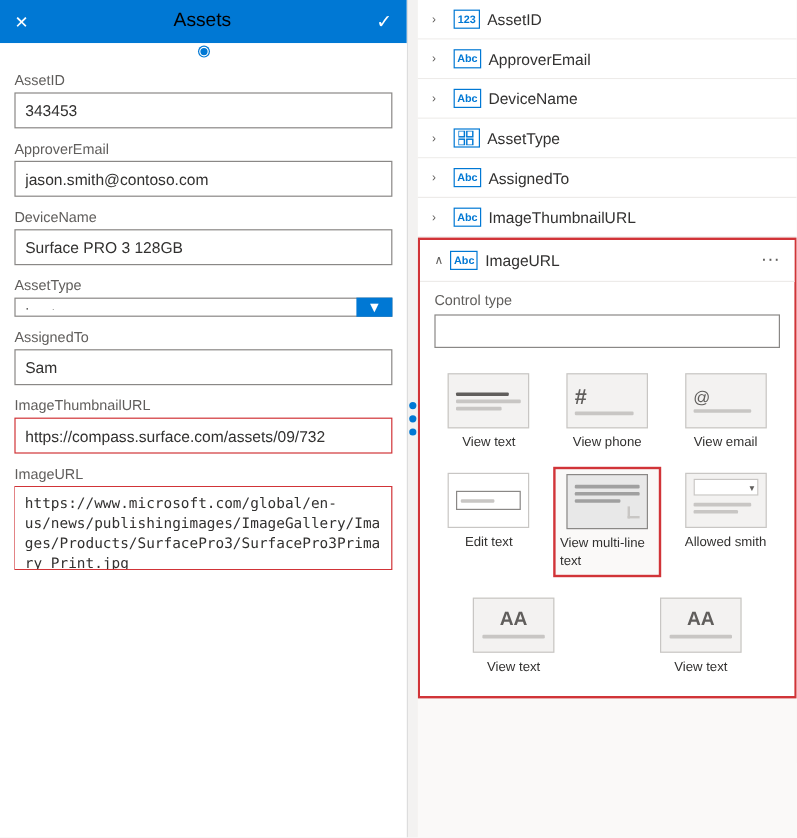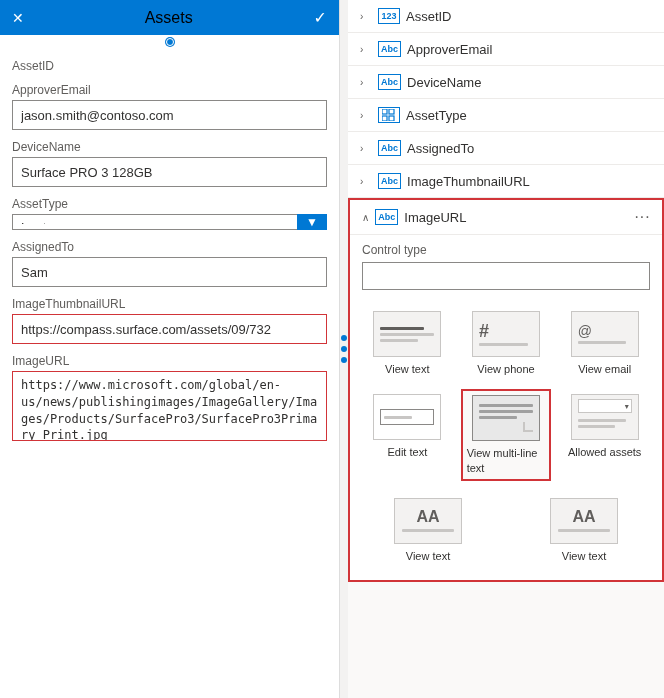--- a/index.html
+++ b/index.html
@@ -396,20 +396,21 @@
     </div>
 
     <div style="display:flex; justify-content:center; padding:3px 0; background:#fff;">
       <div style="width:8px; height:8px; border-radius:50%; background:#0078d4; border:1px solid #fff; box-shadow:0 0 0 1px #0078d4;"></div>
     </div>
 
     <div class="panel-body">
 
       <div class="field-group">
         <label class="field-label">AssetID</label>
+        <input class="field-input" value="343453" readonly="" style="">
       </div>
 
       <div class="field-group">
         <label class="field-label">ApproverEmail</label>
         <input class="field-input" value="jason.smith@contoso.com" readonly="" style="">
       </div>
 
       <div class="field-group">
         <label class="field-label">DeviceName</label>
         <input class="field-input" value="Surface PRO 3 128GB" readonly="" style="">
@@ -557,21 +558,21 @@
           </div>
           <span class="control-label">View multi-line text</span>
         </div>
 
         <div class="control-item">
           <div class="control-icon-allowed">
             <div class="dropdown-sim">▾</div>
             <div class="control-icon-line" style="height:3px; width:90%; margin-top:3px; background:#c8c6c4;"></div>
             <div class="control-icon-line" style="height:3px; width:70%; background:#c8c6c4;"></div>
           </div>
-          <span class="control-label">Allowed assets</span>
+          <span class="control-label">Allowed smith</span>
         </div>
 
       </div>
 
       <div class="bottom-row">
 
         <div class="control-item-bottom">
           <div class="control-icon-text-large">
             <span class="aa-text">AA</span>
             <div class="aa-line"></div>

